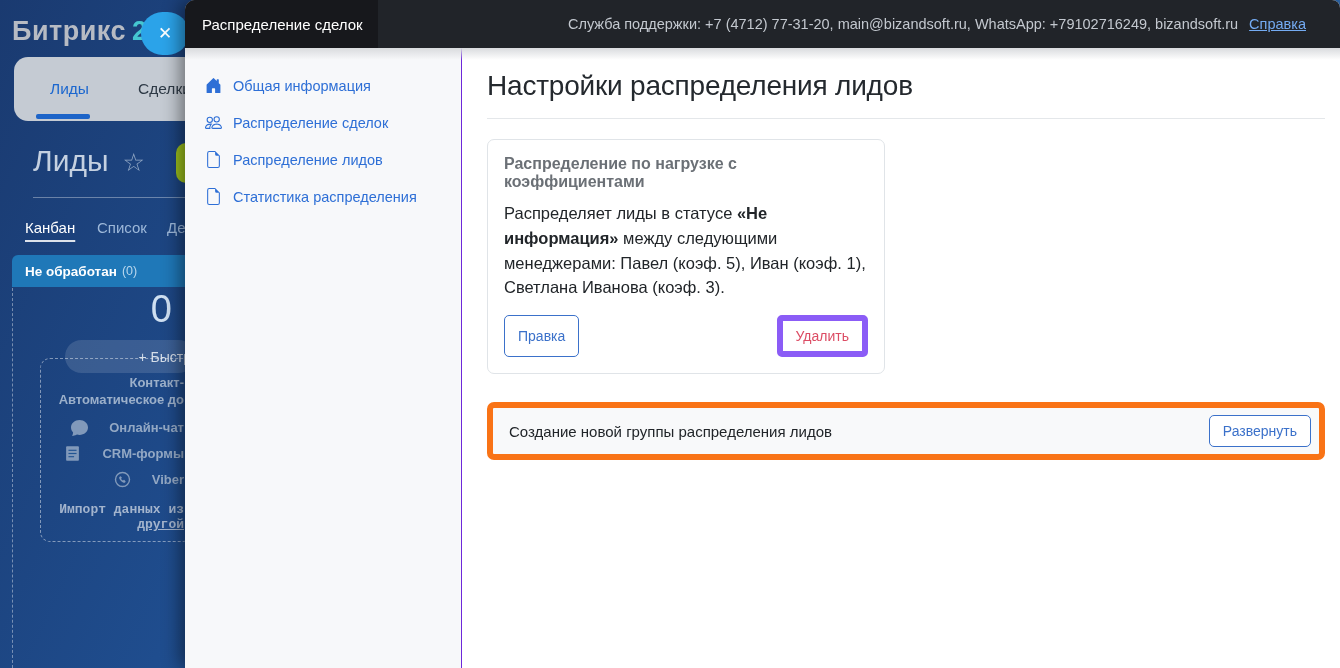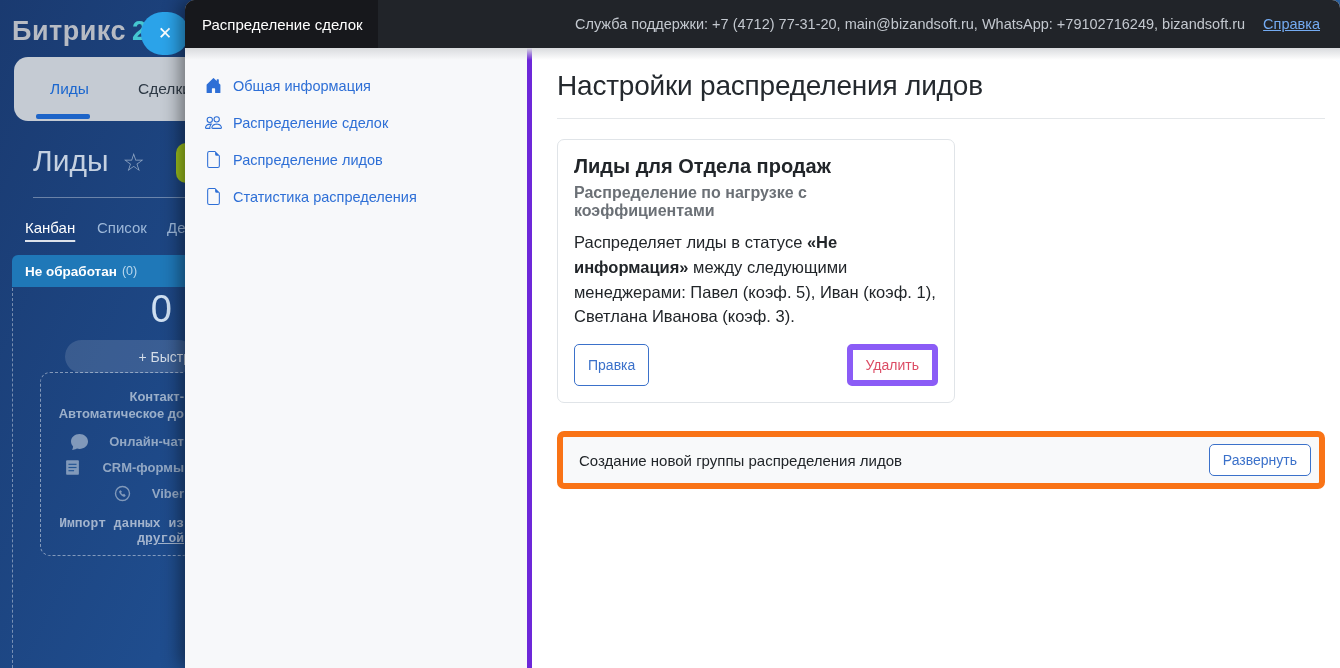--- a/index.html
+++ b/index.html
@@ -29,46 +29,46 @@
   .view-tab.idle { color:#9db8d9; }
   .kcol-header { position:absolute; left:12px; top:255px; width:180px; height:32px; background:#1f78b8;
                  border-radius:6px 6px 0 0; display:flex; align-items:center; padding-left:13px;
                  color:#fff; font-size:13.5px; font-weight:600; }
   .kcol-header .cnt { color:#b9d7ee; font-weight:400; font-size:12.5px; margin-left:5px; }
   .kcol-count { position:absolute; left:12px; top:288px; width:160px; text-align:right;
                 font-size:38px; font-weight:300; color:#cfe0f2; }
   .quick-add { position:absolute; left:65px; top:340px; width:130px; height:33px; border-radius:17px;
                background:rgba(255,255,255,.13); color:#d4dde8; font-size:14px;
                display:flex; align-items:center; justify-content:flex-end; padding-right:4px; }
-  .widget-box { position:absolute; left:40px; top:372px; width:153px; height:184px;
+  .widget-box { position:absolute; left:40px; top:358px; width:153px; height:184px;
                 border:1px dashed rgba(255,255,255,.45); border-radius:10px;
                 padding:16px 8px 0 0; text-align:right; color:#9cb0ca; font-size:13px; font-weight:600; }
   .widget-box .wl1 { margin-bottom:2px; }
   .widget-box .wl2 { margin-bottom:12px; }
   .chan { display:flex; justify-content:flex-end; align-items:center; gap:21px; margin-bottom:9px; color:#93a8c4; }
   .chan svg { width:17px; height:17px; flex:0 0 auto; opacity:.85; }
   .import-line { margin-top:14px; color:#a3b4cd;font-family:Liberation Mono, monospace; }
   .import-line .lnk { text-decoration:underline; }
   .dash-line { position:absolute; left:12px; top:288px; bottom:0; width:0; border-left:1px dashed rgba(255,255,255,.4); }
 
   
   .overlay { position:absolute; left:185px; top:0; right:0; bottom:0; border-radius:10px 8px 0 0;
              overflow:hidden; display:flex; flex-direction:column;
              box-shadow:-5px 0 18px rgba(0,0,0,.45); background:#fff; }
   .ov-header { height:48px; background:#212429; display:flex; align-items:stretch; flex:0 0 auto; }
   .ov-title-box { background:#17181c; width:193px; display:flex; align-items:center; padding-left:17px;
                   color:#fff; font-size:15px; flex:0 0 auto; }
-  .ov-support { margin-left:auto; display:flex; align-items:center; gap:18px; padding-right:20px;
+  .ov-support { margin-left:auto; display:flex; align-items:center; gap:11px; padding-right:34px;
                 color:#c3c8cf; font-size:14.5px; }
   .ov-support a { color:#74abf2; text-decoration:underline; cursor:pointer; }
   .ov-body { flex:1; display:flex; position:relative; background:#fff; min-height:0; }
   .ov-body::before { content:''; position:absolute; left:0; right:0; top:0; height:12px;
                      background:linear-gradient(#d9dbde,rgba(255,255,255,0)); pointer-events:none; z-index:5; }
 
-  .sidebar { width:347px; flex:0 0 auto; background:#f7f8fa; border-right:5px solid #6d28d9; padding-top:20px; }
+  .sidebar { width:277px; flex:0 0 auto; background:#f7f8fa; border-right:1px solid #6d28d9; padding-top:20px; }
   .side-item { display:flex; align-items:center; gap:11px; padding:9px 20px; margin-bottom:2px;
                color:#2e6fd6; font-size:14.5px; font-weight:500; cursor:pointer; }
   .side-item svg { width:17px; height:17px; flex:0 0 auto; }
 
   .main { flex:1; padding:22px 15px 0 25px; min-width:0; }
   .main h1 { font-size:28px; font-weight:500; color:#24292e; margin-bottom:16px; letter-spacing:-.2px; }
   .main .rule { height:1px; background:#e4e7ea; margin-bottom:20px; }
 
   .card { width:398px; border:1px solid #e0e4e8; border-radius:7px; padding:15px 16px 16px; margin-bottom:28px; background:#fff; }
   .card h2 { font-size:20px; font-weight:700; color:#212529; margin-bottom:6px; }
@@ -199,21 +199,20 @@
             </svg>
           <span>Статистика распределения</span>
         </div>
       </div>
 
       <div class="main">
         <h1>Настройки распределения лидов</h1>
         <div class="rule"></div>
 
         <div class="card">
-          <h2>Лиды для Отдела продаж</h2>
           <div class="subtitle">Распределение по нагрузке с коэффициентами</div>
           <div class="desc">
             <span>Распределяет лиды в статусе </span><b>«Не информация»</b><span> между следующими менеджерами: Павел (коэф. 5), Иван (коэф. 1), Светлана Иванова (коэф. 3).</span>
           </div>
           <div class="btn-row">
             <button class="btn btn-blue">Правка</button>
             <button class="btn btn-red">Удалить</button>
           </div>
         </div>
 

